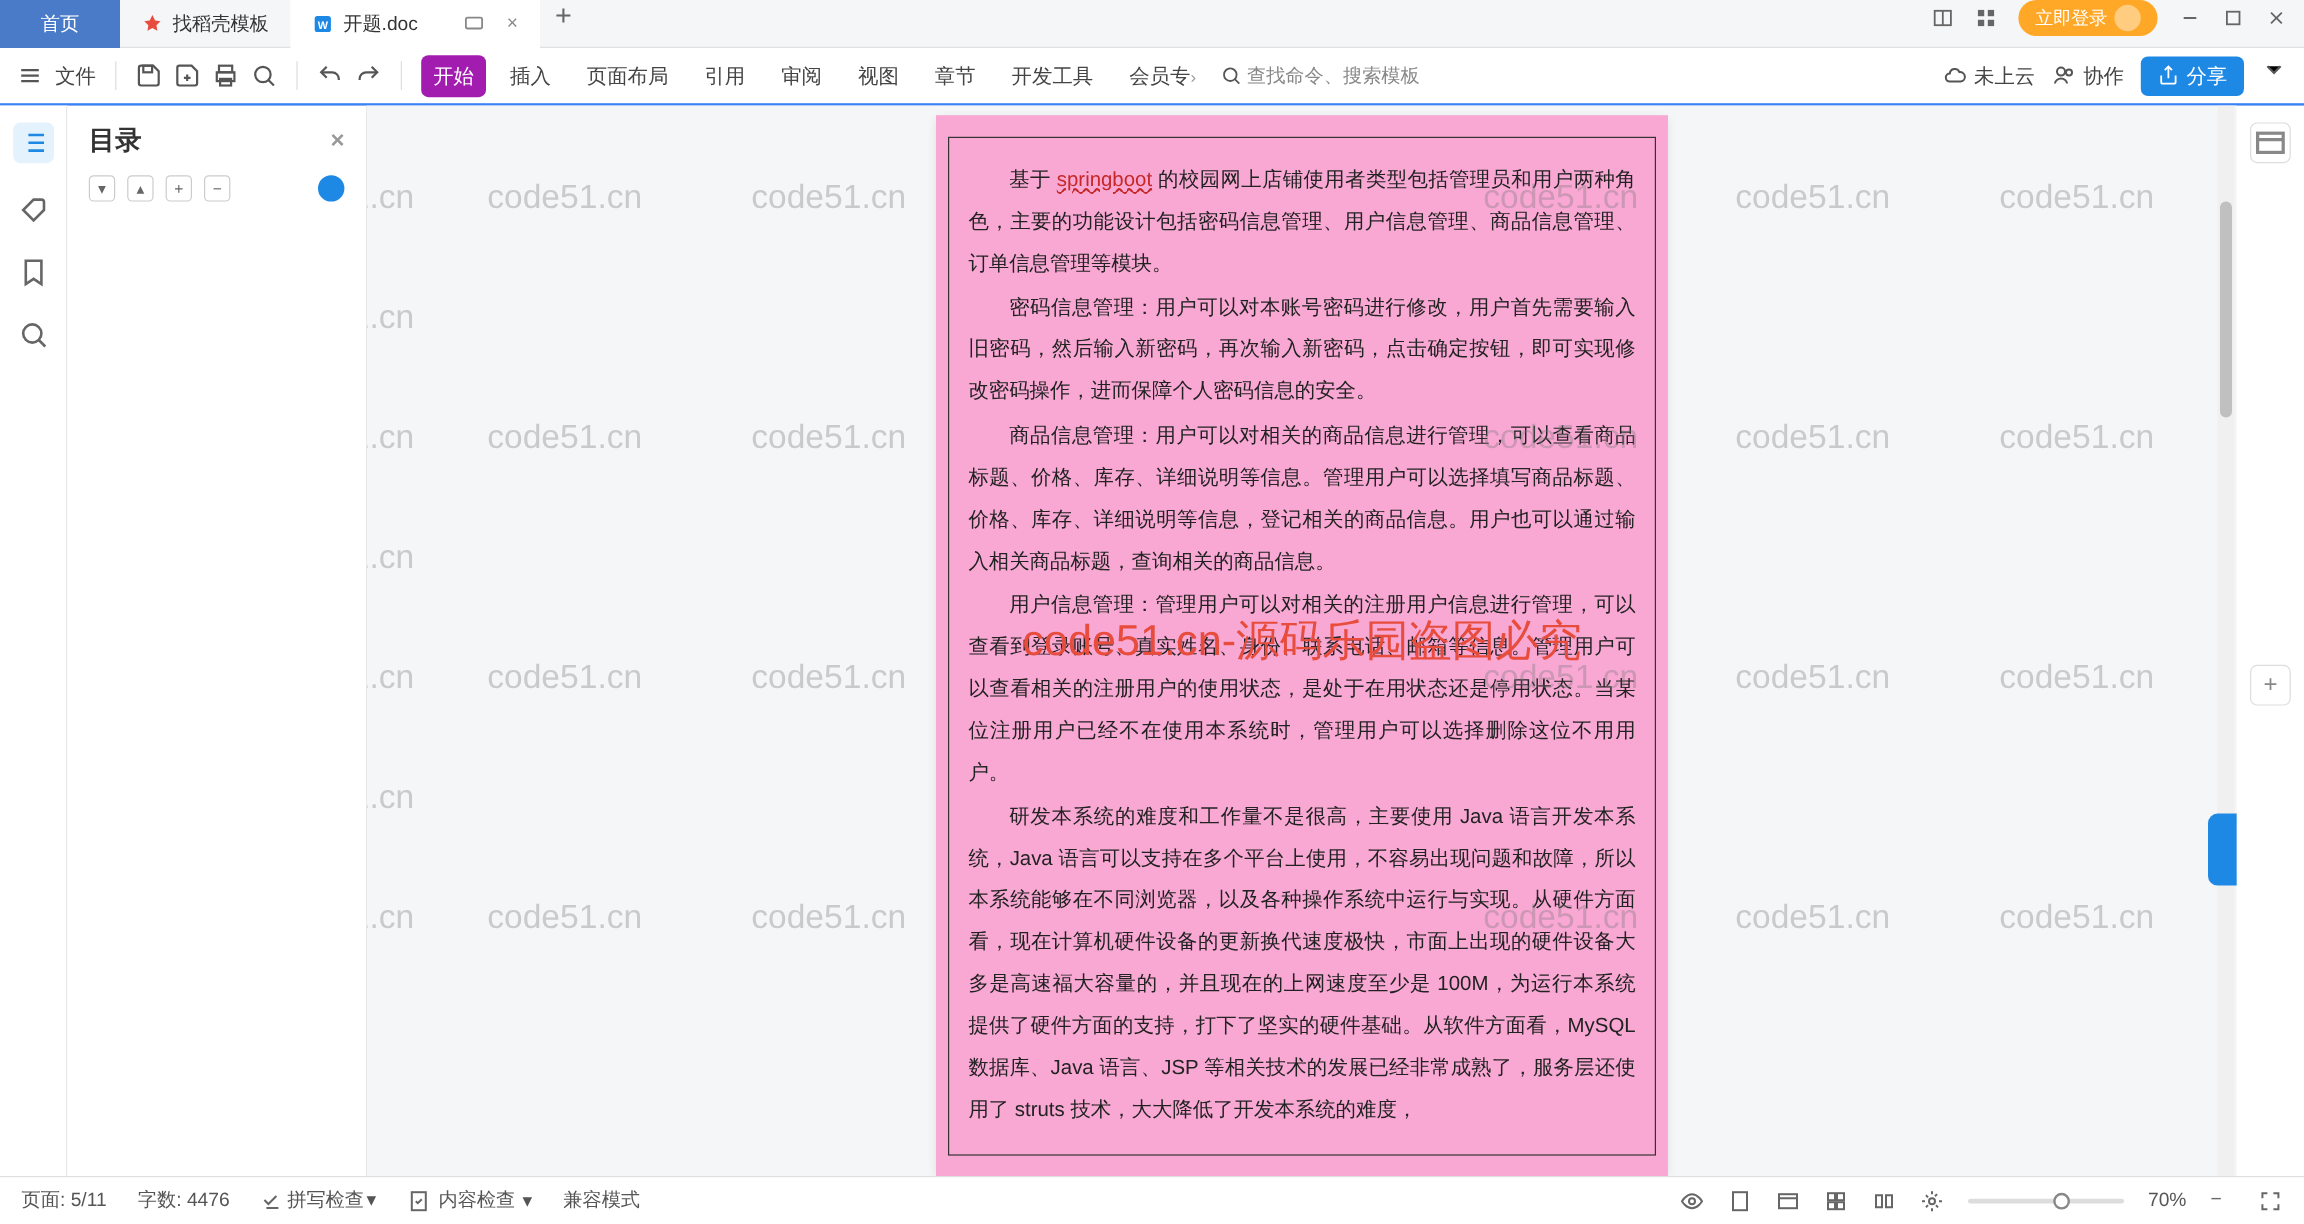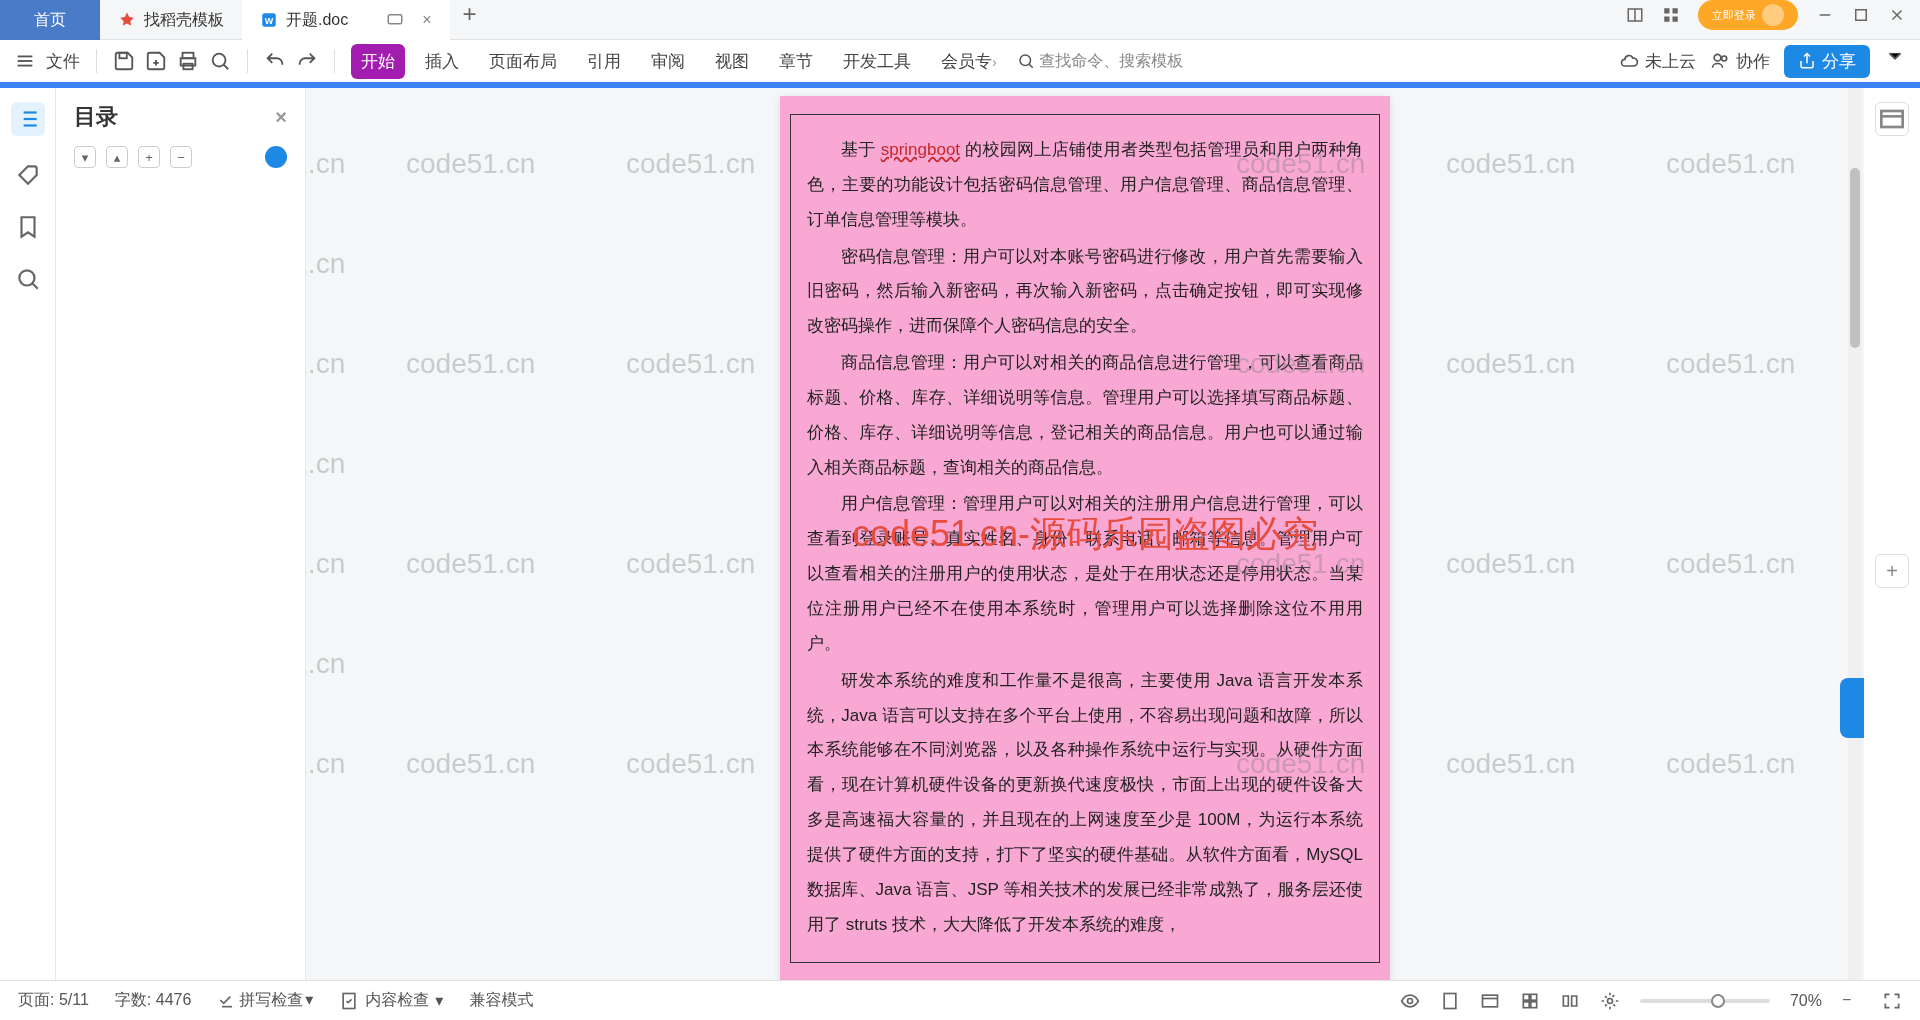--- a/index.html
+++ b/index.html
@@ -5,24 +5,24 @@
 *{margin:0;padding:0;box-sizing:border-box;font-family:"Microsoft YaHei",sans-serif}
 body{width:1920px;height:1020px;background:#fff;overflow:hidden;position:relative}
 .tabbar{height:40px;background:#f5f6f7;display:flex;align-items:flex-start;border-bottom:1px solid #e0e0e0}
 .tab{height:40px;display:flex;align-items:center;padding:0 18px;font-size:16px;color:#333;gap:8px;position:relative}
 .tab.home{background:#4a7bc8;color:#fff;width:100px;justify-content:center}
 .tab.active{background:#fff}
 .tab-ico{width:18px;height:18px;display:inline-flex;align-items:center;justify-content:center}
 .tab-close{font-size:16px;color:#888;margin-left:10px}
 .tab-ext{margin-left:auto;display:flex;align-items:center;gap:18px;padding-right:14px}
 .win-btn{width:18px;height:18px;color:#666}
-.login-btn{background:#ffa726;color:#fff;border-radius:16px;padding:4px 14px;font-size:11px;display:flex;align-items:center;gap:6px}
+.login-btn{background:#ffa726;color:#fff;border-radius:16px;padding:4px 14px;font-size:15px;display:flex;align-items:center;gap:6px}
 .avatar{width:22px;height:22px;border-radius:50%;background:#ffcc80}
 .new-tab{width:40px;text-align:center;font-size:24px;color:#666}
-.ribbon{height:48px;display:flex;align-items:center;padding:0 14px;gap:10px;border-bottom:6px solid #3b82f6;font-size:17px;color:#444}
+.ribbon{height:48px;display:flex;align-items:center;padding:0 14px;gap:10px;border-bottom:2px solid #3b82f6;font-size:17px;color:#444}
 .rb-ico{width:22px;height:22px;color:#555}
 .rb-sep{width:1px;height:24px;background:#ddd;margin:0 6px}
 .rb-tab{padding:6px 10px}
 .rb-tab.on{background:#a21caf;color:#fff;border-radius:6px}
 .rb-right{margin-left:auto;display:flex;gap:14px}
 .share-btn{background:#1e88e5;color:#fff;border-radius:6px;padding:5px 14px;display:flex;align-items:center;gap:6px}
 .search-cmd{color:#888;font-size:16px}
 .main{display:flex;height:892px}
 .vside{width:56px;background:#fff;border-right:1px solid #e8e8e8;display:flex;flex-direction:column;align-items:center;padding-top:14px;gap:26px}
 .vside-ico{width:26px;height:26px;color:#666;display:flex;align-items:center;justify-content:center}

